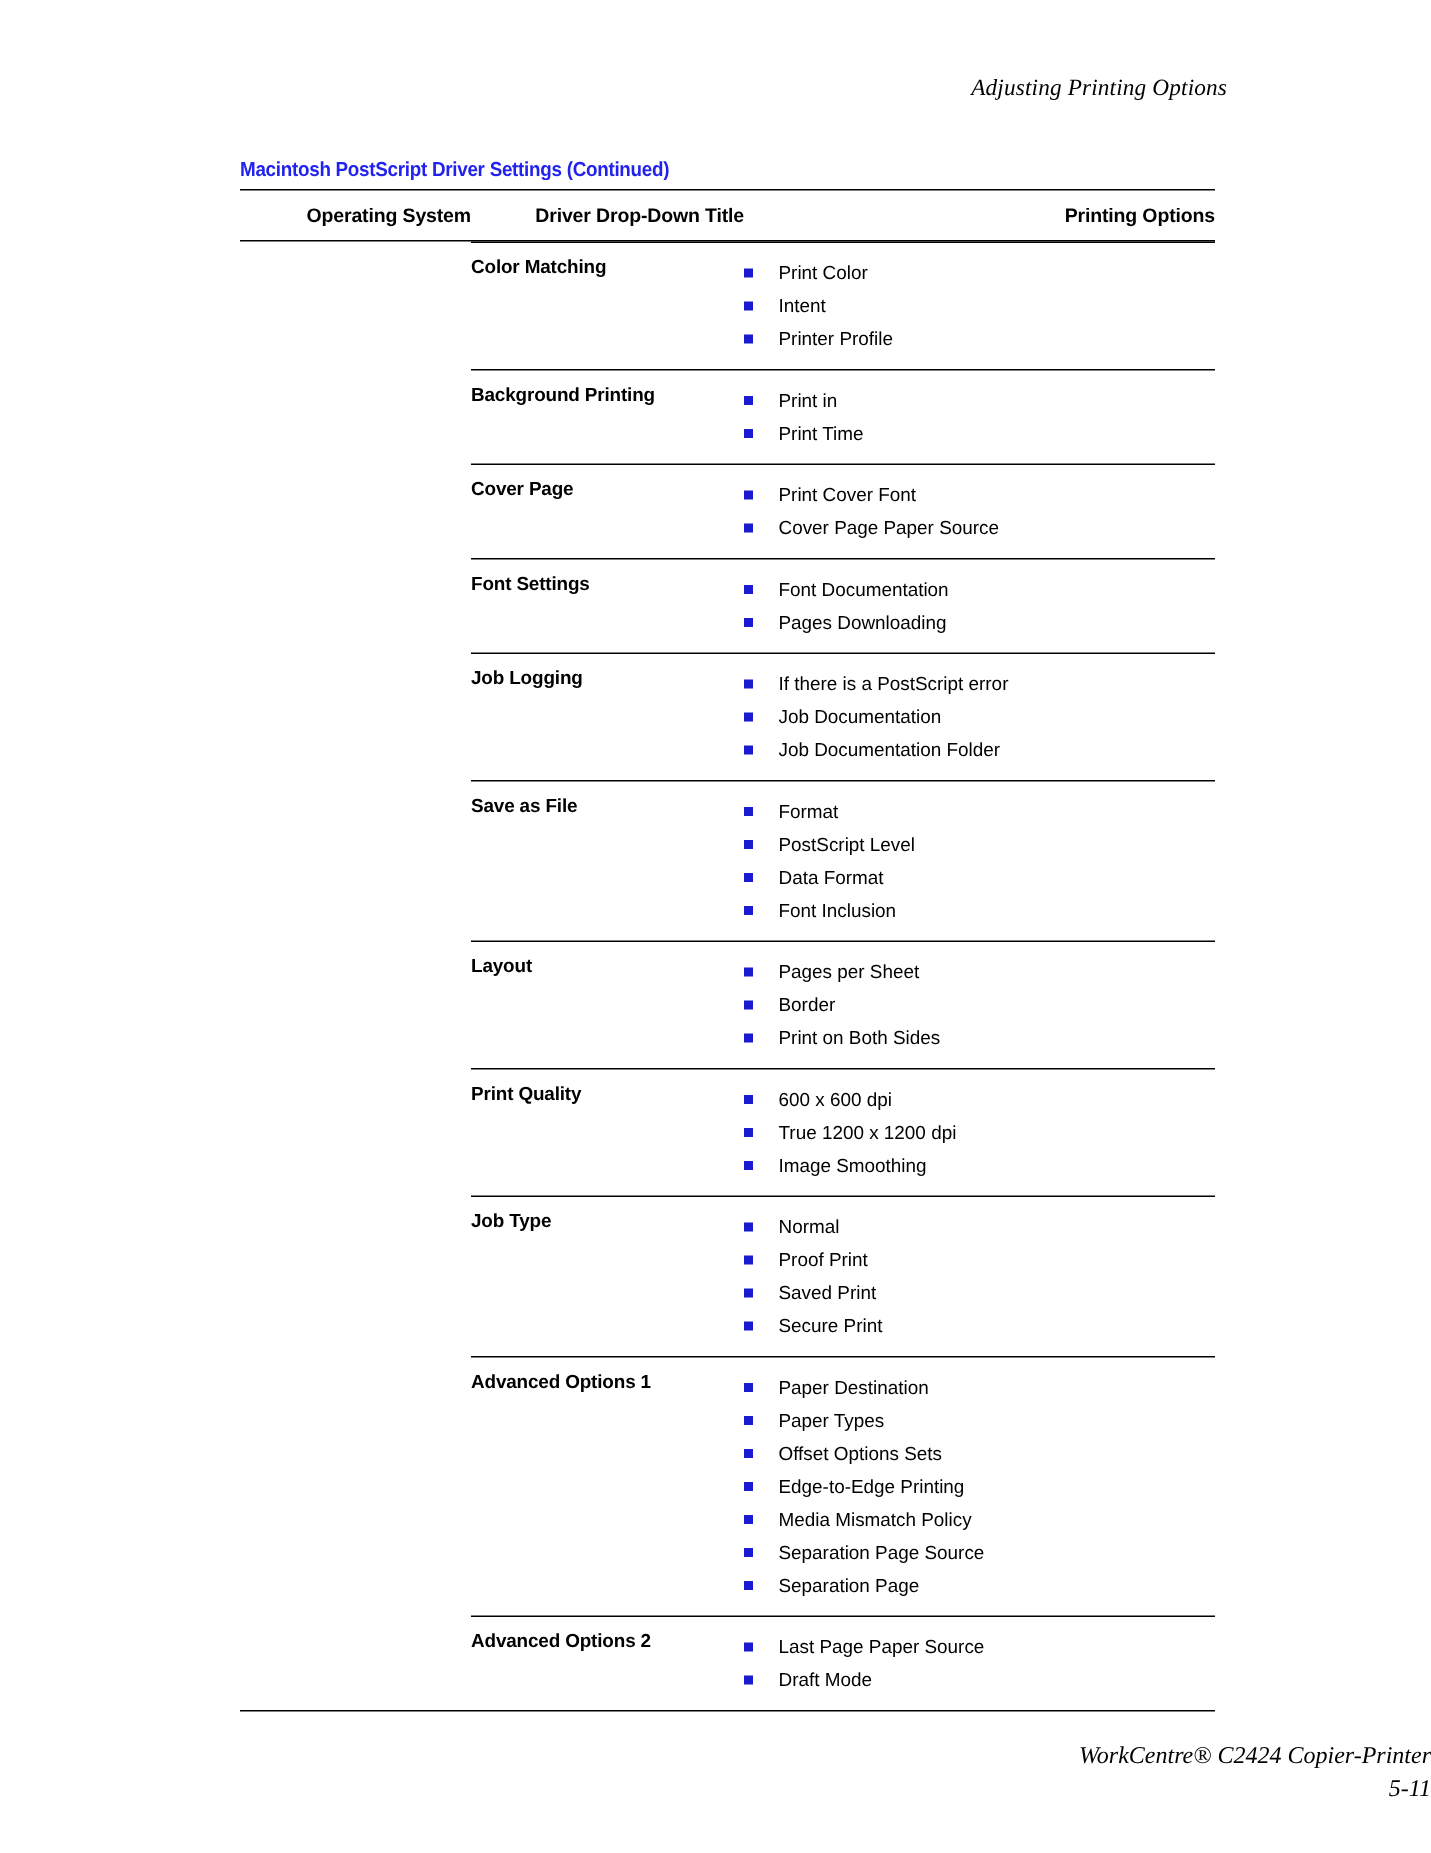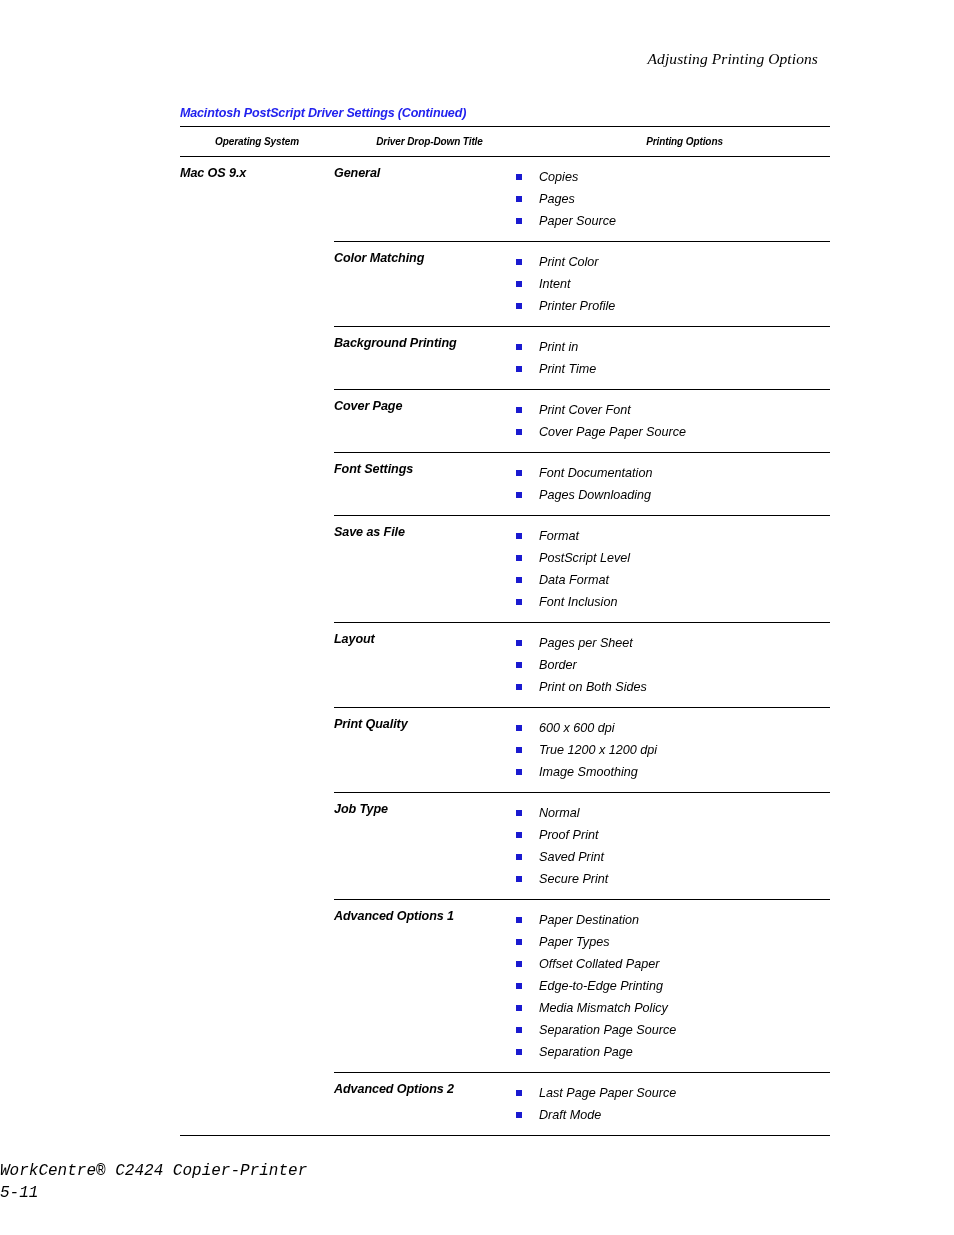--- a/index.html
+++ b/index.html
@@ -34,24 +34,23 @@
     font-family: "Liberation Serif", serif;
     font-style: italic;
     font-size: 15.5px;
     color: #000;
     letter-spacing: 0.1px;
   }
 
   
   .table-block {
     position: absolute;
-    left: 180px;
+    left: 160px;
     top: 105px;
     width: 650px;
-    font-style: italic;
   }
 
   .table-caption {
     font-family: "Liberation Sans", sans-serif;
     font-weight: bold;
     font-size: 13.5px;
     color: #2222ee;
     letter-spacing: -0.2px;
     transform: scaleX(0.93);
     transform-origin: left center;
@@ -73,23 +72,23 @@
   table.settings {
     border-collapse: collapse;
     width: 650px;
     table-layout: fixed;
   }
   table.settings col.c-os    { width: 154px; }
   table.settings col.c-title { width: 182px; }
   table.settings col.c-opts  { width: 314px; }
 
   table.settings th {
-    text-align: center;
+    text-align: right;
     vertical-align: top;
-    font-size: 10px;
+    font-size: 13px;
     font-weight: bold;
     padding: 9px 0 9px 0;
     letter-spacing: -0.1px;
   }
   table.settings th.h-title { padding-left: 9px; }
   table.settings th.h-opts  { padding-left: 23px; }
 
   table.settings td {
     vertical-align: top;
     font-size: 12.6px;
@@ -153,22 +152,22 @@
     background: #1a1ad0;
     display: block;
   }
 
   
   .footer {
     position: absolute;
     left: 0;
     top: 1160px;
     width: 954px;
-    text-align: left;
-    font-family: Liberation Mono, monospace;
+    text-align: right;
+    font-family: Liberation Serif, serif;
     font-style: italic;
     font-size: 16px;
     line-height: 22px;
   }
   .footer .line2 { display: block; }
 </style>
 </head>
 <body>
 
 <div class="page">
@@ -193,31 +192,20 @@
           <th class="h-title">Driver Drop-Down Title</th>
           <th class="h-opts">Printing Options</th>
         </tr>
         <tr class="head-sep">
           <td class="sep-line"></td>
           <td class="sep-line"></td>
           <td class="sep-line"></td>
         </tr>
       </thead>
       <tbody id="table-body">
-          <tr class="group">
-            <td class="cell-os">Mac OS 9.x</td>
-            <td class="cell-title">General</td>
-            <td class="cell-opts">
-              <ul class="opts">
-                <li><span class="bullet"></span><span>Copies</span></li>
-                <li><span class="bullet"></span><span>Pages</span></li>
-                <li><span class="bullet"></span><span>Paper Source</span></li>
-              </ul>
-            </td>
-          </tr>
           <tr class="group sep-above">
             <td class="cell-os"></td>
             <td class="cell-title">Color Matching</td>
             <td class="cell-opts">
               <ul class="opts">
                 <li><span class="bullet"></span><span>Print Color</span></li>
                 <li><span class="bullet"></span><span>Intent</span></li>
                 <li><span class="bullet"></span><span>Printer Profile</span></li>
               </ul>
             </td>
@@ -242,20 +230,31 @@
               </ul>
             </td>
           </tr>
           <tr class="group sep-above">
             <td class="cell-os"></td>
             <td class="cell-title">Font Settings</td>
             <td class="cell-opts">
               <ul class="opts">
                 <li><span class="bullet"></span><span>Font Documentation</span></li>
                 <li><span class="bullet"></span><span>Pages Downloading</span></li>
+              </ul>
+            </td>
+          </tr>
+          <tr class="group sep-above">
+            <td class="cell-os"></td>
+            <td class="cell-title">Job Logging</td>
+            <td class="cell-opts">
+              <ul class="opts">
+                <li><span class="bullet"></span><span>If there is a PostScript error</span></li>
+                <li><span class="bullet"></span><span>Job Documentation</span></li>
+                <li><span class="bullet"></span><span>Job Documentation Folder</span></li>
               </ul>
             </td>
           </tr>
           <tr class="group sep-above">
             <td class="cell-os"></td>
             <td class="cell-title">Save as File</td>
             <td class="cell-opts">
               <ul class="opts">
                 <li><span class="bullet"></span><span>Format</span></li>
                 <li><span class="bullet"></span><span>PostScript Level</span></li>
@@ -298,21 +297,21 @@
               </ul>
             </td>
           </tr>
           <tr class="group sep-above">
             <td class="cell-os"></td>
             <td class="cell-title">Advanced Options 1</td>
             <td class="cell-opts">
               <ul class="opts">
                 <li><span class="bullet"></span><span>Paper Destination</span></li>
                 <li><span class="bullet"></span><span>Paper Types</span></li>
-                <li><span class="bullet"></span><span>Offset Collated Paper</span></li>
+                <li><span class="bullet"></span><span>Offset Options Sets</span></li>
                 <li><span class="bullet"></span><span>Edge-to-Edge Printing</span></li>
                 <li><span class="bullet"></span><span>Media Mismatch Policy</span></li>
                 <li><span class="bullet"></span><span>Separation Page Source</span></li>
                 <li><span class="bullet"></span><span>Separation Page</span></li>
               </ul>
             </td>
           </tr>
           <tr class="group sep-above">
             <td class="cell-os"></td>
             <td class="cell-title">Advanced Options 2</td>

